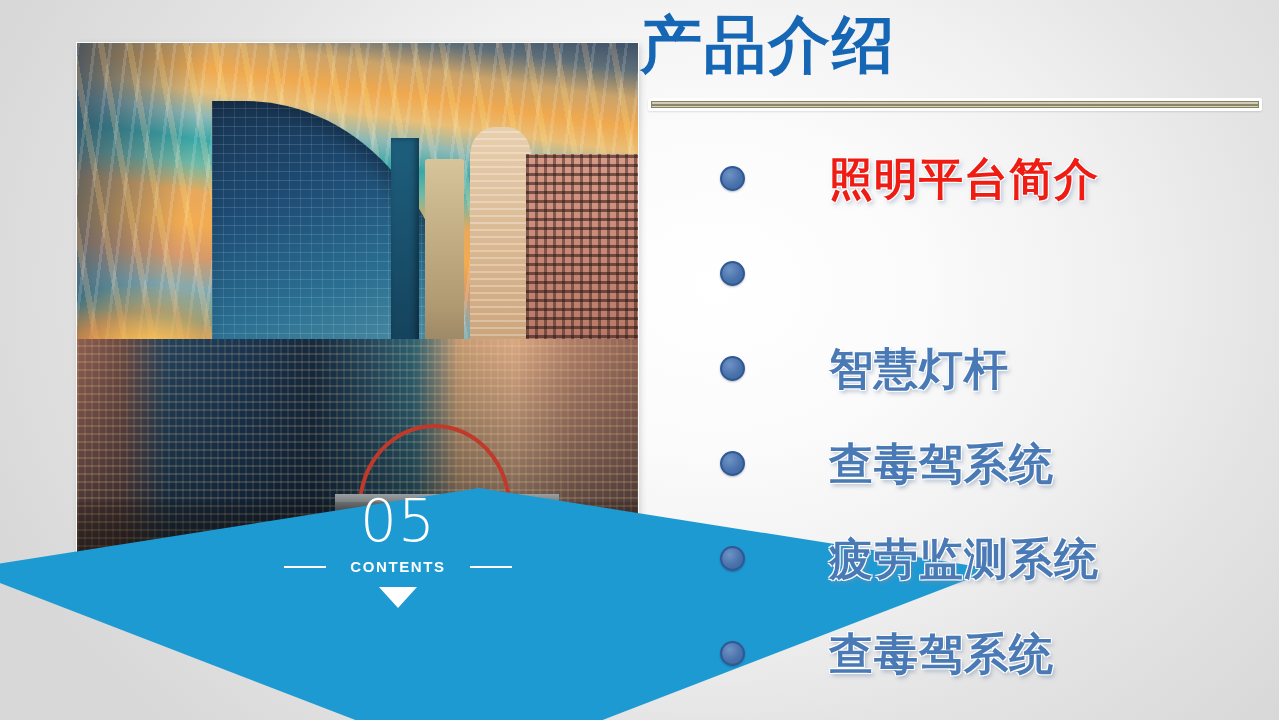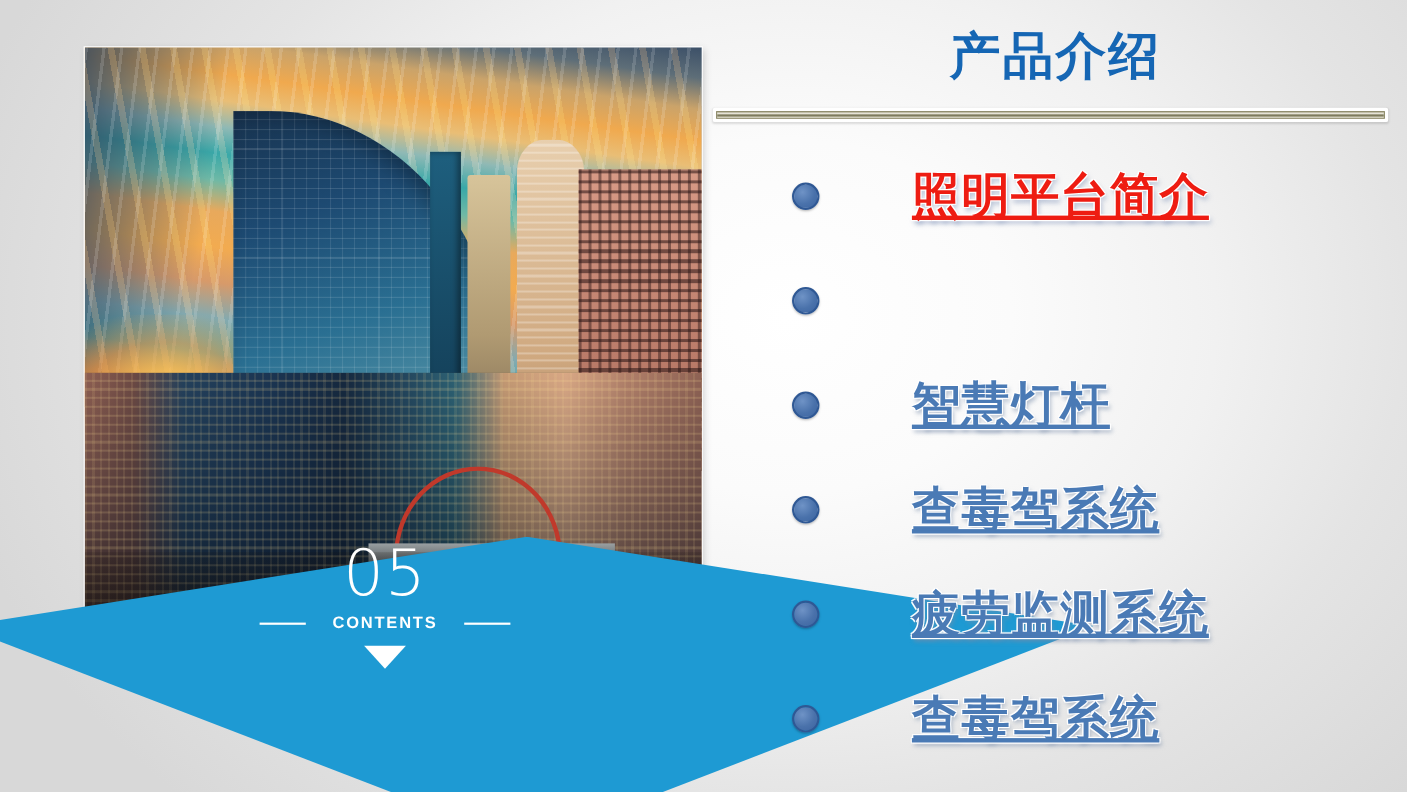--- a/index.html
+++ b/index.html
@@ -178,20 +178,21 @@
     background: #1e9ad3;
     clip-path: polygon(50% 0%, 100% 35%, 62% 100%, 38% 100%, 0% 35%);
   }
   .badge-text {
     position: absolute;
     left: 0;
     top: 492px;
     width: 700px;
     text-align: center;
     pointer-events: none;
+    padding-left: 48px;
   }
   .badge-num {
     font-size: 58px;
     font-weight: 300;
     color: #ffffff;
     line-height: 1;
     letter-spacing: 1px;
     font-family: "DejaVu Sans", "Liberation Sans", sans-serif;
   }
   .badge-contents-row {
@@ -218,24 +219,23 @@
     width: 0; height: 0;
     border-left: 19px solid transparent;
     border-right: 19px solid transparent;
     border-top: 21px solid #ffffff;
   }
 
   
   .title {
     position: absolute;
     left: 640px;
-    top: 22px;
+    top: 6px;
     width: 639px;
-    text-align: center;
-    font-size: 46px;
+    font-size: 62px;
     font-weight: bold;
     color: #1566b4;
     letter-spacing: 2px;
     line-height: 1.25;
     text-shadow:
       1px 1px 0 #0f4e8c,
       2px 2px 0 #0d4madeup,
       2px 3px 4px rgba(255,255,255,0.85),
       -1px -1px 0 rgba(255,255,255,0.5);
   }
@@ -296,21 +296,20 @@
     line-height: 1;
     letter-spacing: 1px;
     color: #4a7ab5;
     text-shadow:
       1px 1px 0 rgba(255,255,255,0.95),
       -1px -1px 0 rgba(255,255,255,0.95),
       1px -1px 0 rgba(255,255,255,0.95),
       -1px 1px 0 rgba(255,255,255,0.95),
       2px 3px 4px rgba(120,140,170,0.55);
     white-space: nowrap;
-    text-decoration: underline;
   }
   .bullet-text.accent {
     color: #ee1c12;
     text-shadow:
       1px 1px 0 rgba(255,255,255,0.95),
       -1px -1px 0 rgba(255,255,255,0.95),
       1px -1px 0 rgba(255,255,255,0.95),
       -1px 1px 0 rgba(255,255,255,0.95),
       2px 3px 5px rgba(150,165,195,0.7);
   }

